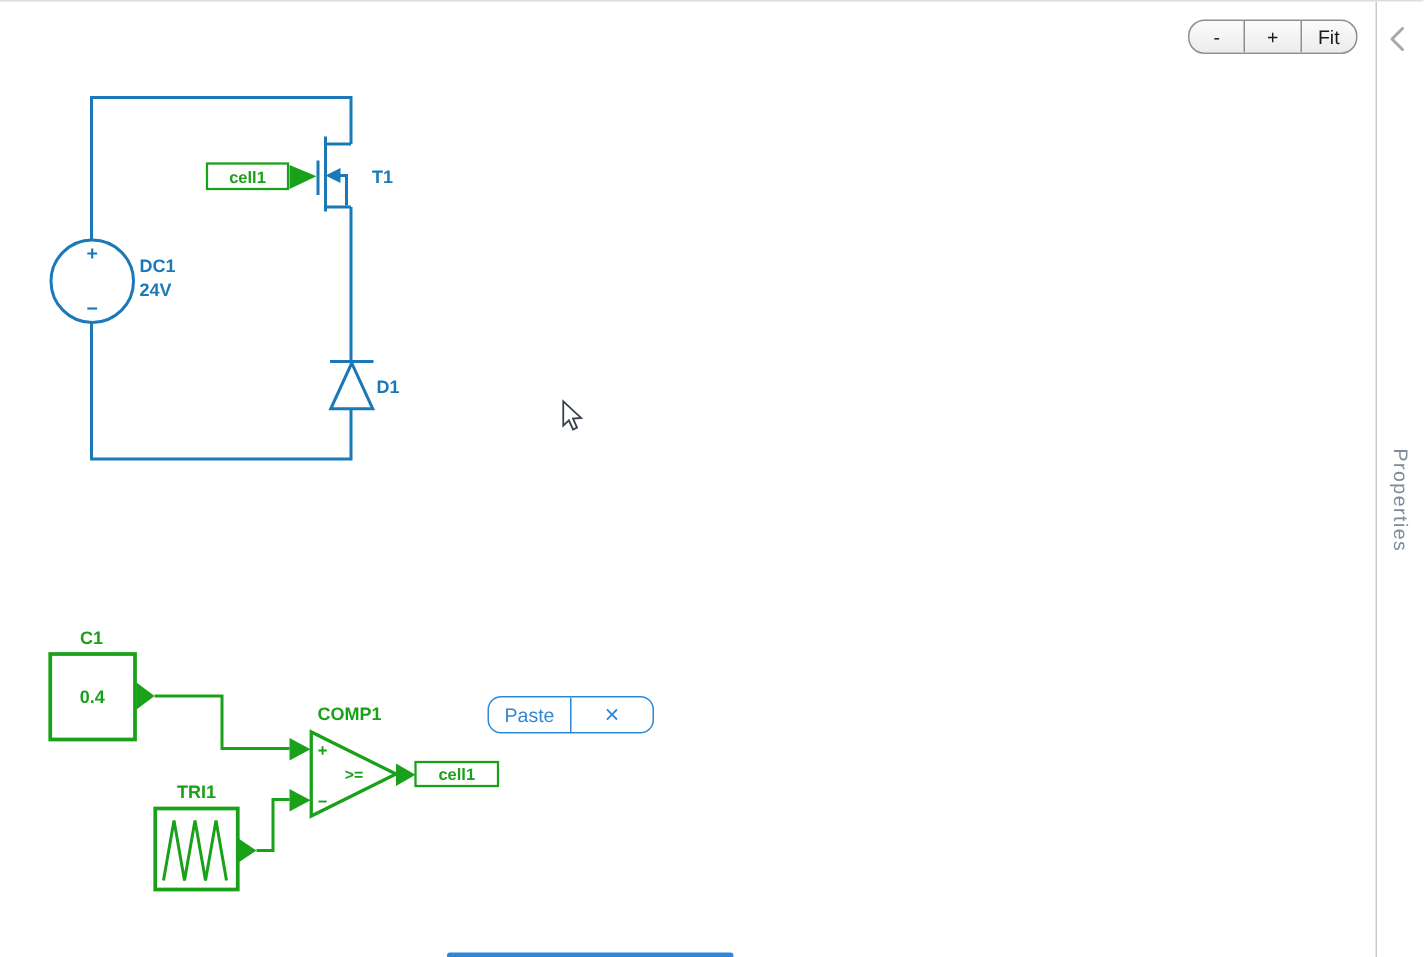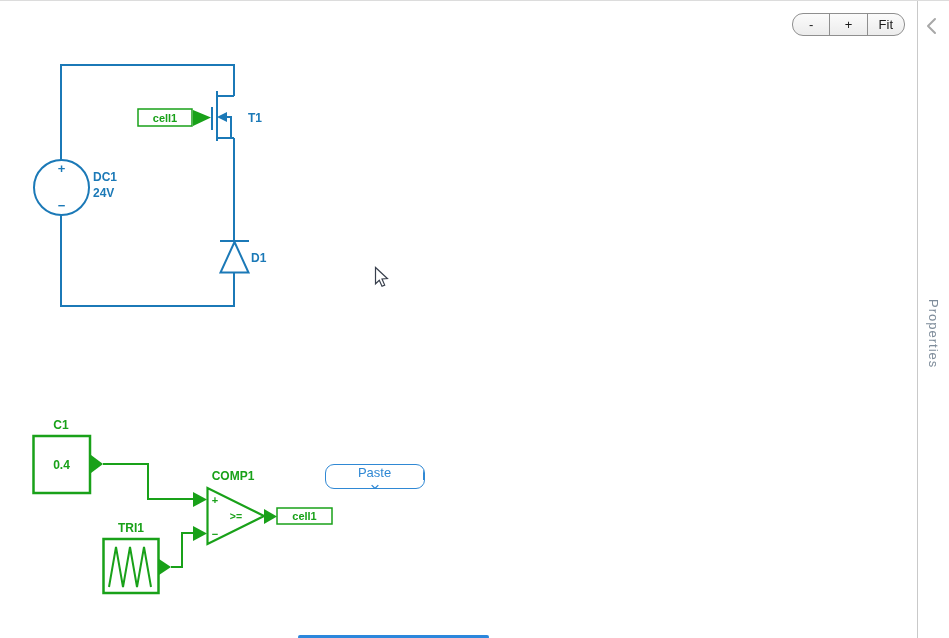--- a/index.html
+++ b/index.html
@@ -33,23 +33,23 @@
   }
   .collapse-btn{position:absolute;left:4px;top:13px;width:18px;height:24px;cursor:pointer;}
   .panel-title{
     position:absolute;left:8px;top:298px;
     writing-mode:vertical-rl;
     color:#7e8c9a;font-size:13px;letter-spacing:1px;cursor:pointer;
   }
 
   
   .context-menu{
-    position:absolute;left:325px;top:463px;width:100px;height:25px;
+    position:absolute;left:325px;top:463px;width:111px;height:25px;
     border:1.5px solid #2f88d4;border-radius:9px;background:#fff;
-    display:flex;box-sizing:border-box;overflow:hidden;flex-direction:column;
+    display:flex;box-sizing:border-box;overflow:hidden;
   }
   .ctx-paste{
     flex:1;display:flex;align-items:center;justify-content:center;
     color:#2f88d4;font-size:13px;border-right:1.5px solid #2f88d4;cursor:pointer;
   }
   .ctx-close{
     flex:1;display:flex;align-items:center;justify-content:center;
     color:#2f88d4;font-size:17px;font-weight:400;cursor:pointer;line-height:1;
   }
 

